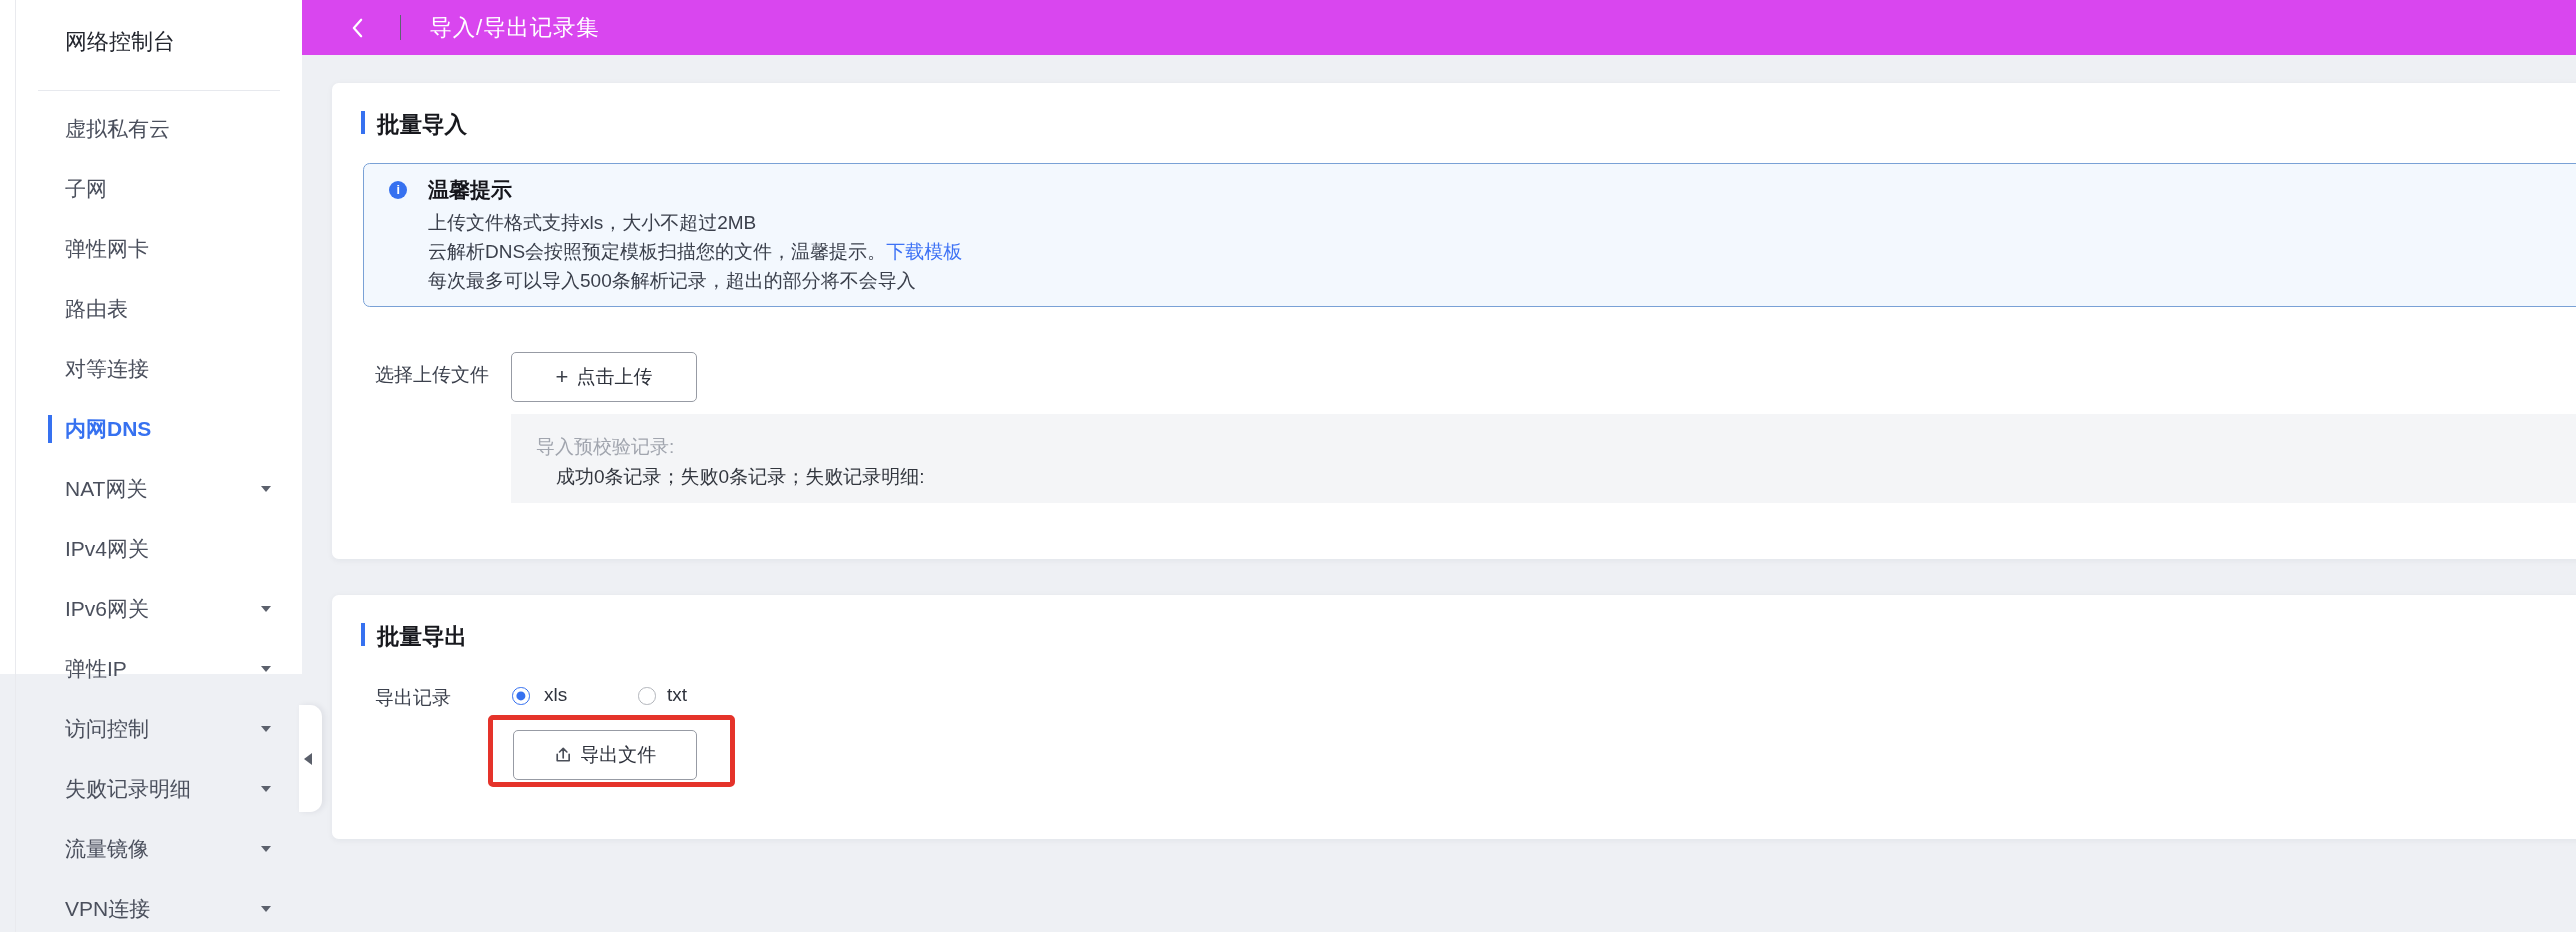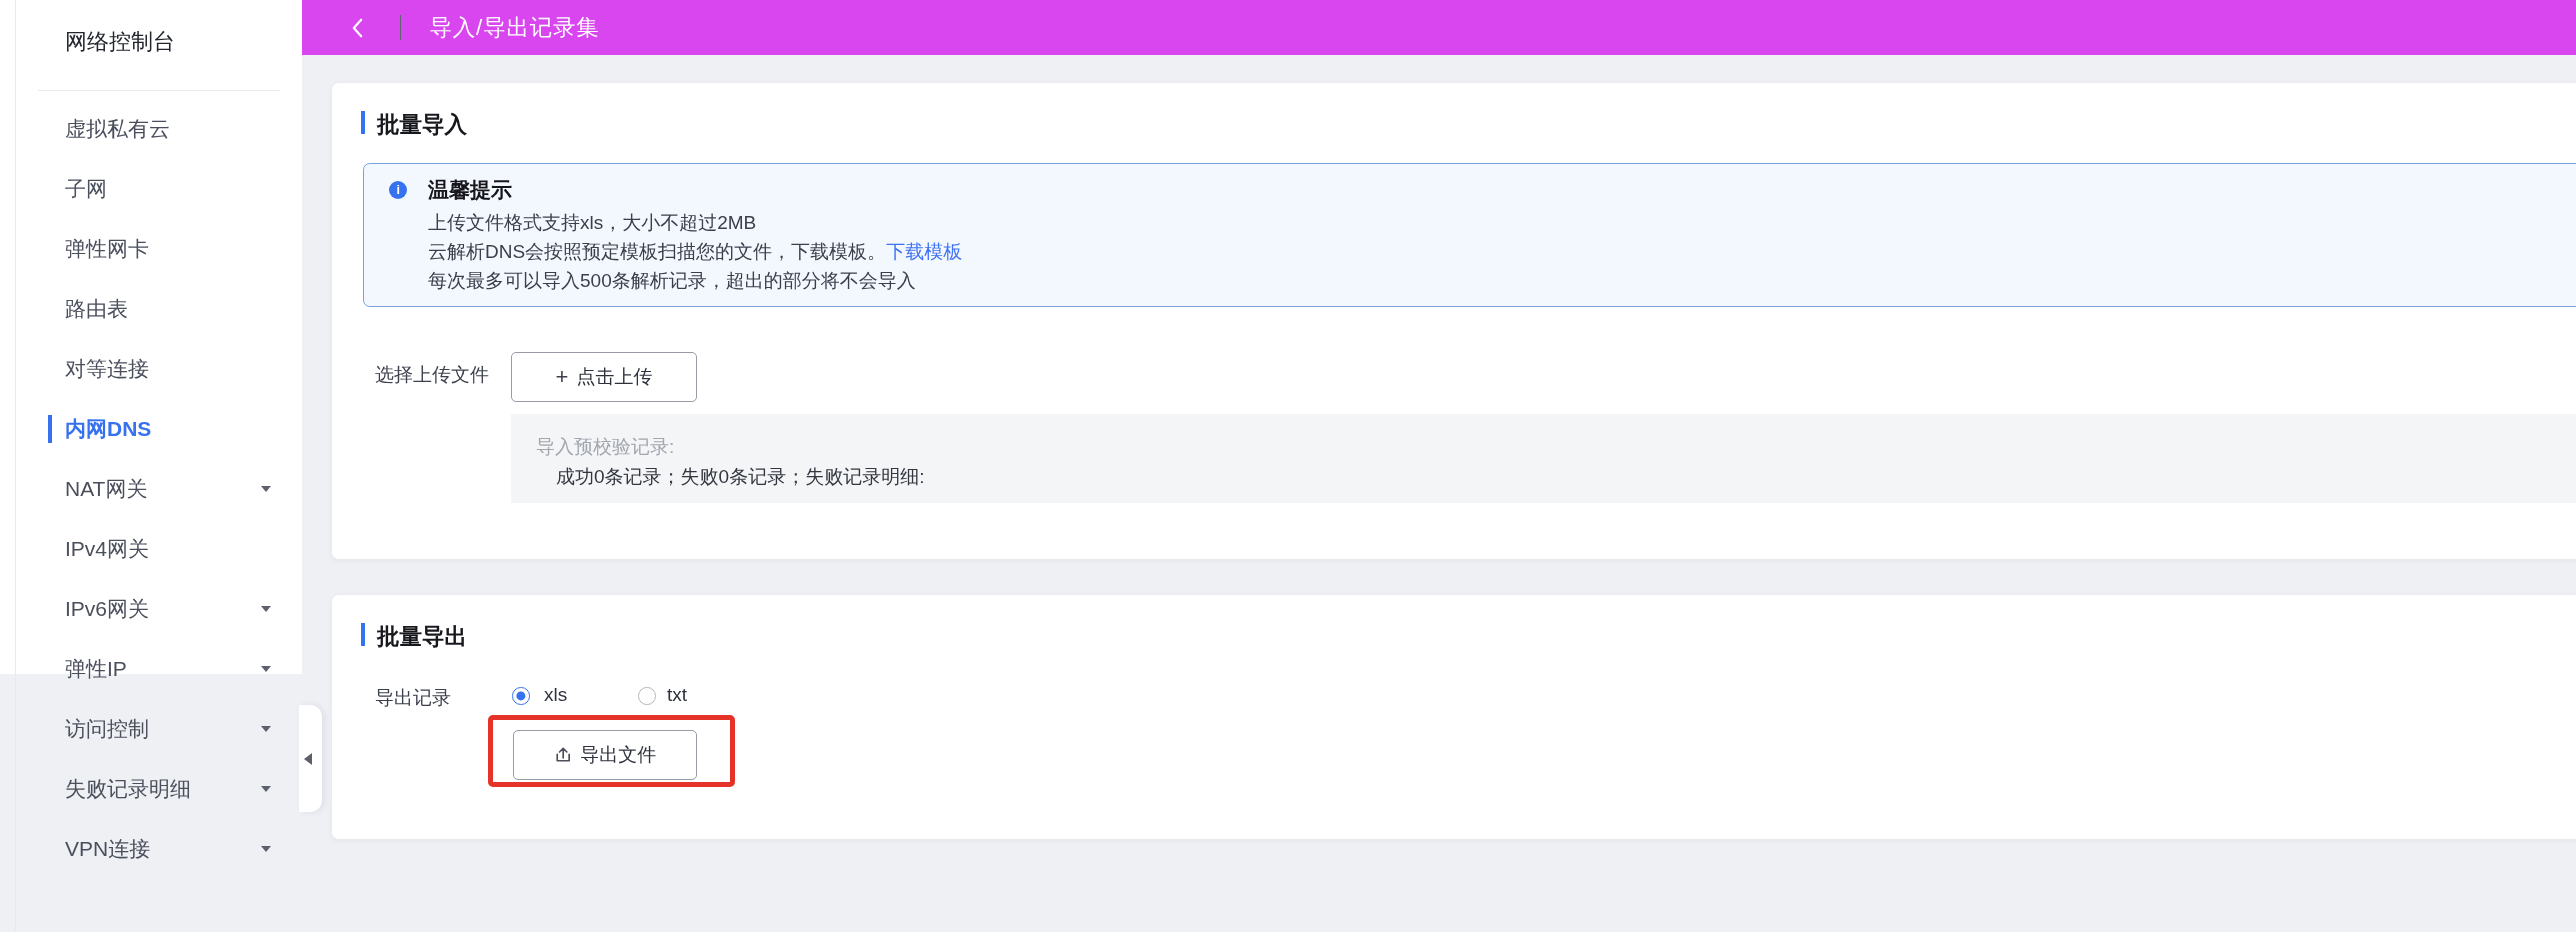--- a/index.html
+++ b/index.html
@@ -115,20 +115,24 @@
       </div>
     <div class="mi">
         <span>访问控制</span>
         <span class="caret"></span>
       </div>
     <div class="mi">
         <span>失败记录明细</span>
         <span class="caret"></span>
       </div>
     <div class="mi">
+        <span>流量镜像</span>
+        <span class="caret"></span>
+      </div>
+    <div class="mi">
         <span>VPN连接</span>
         <span class="caret"></span>
       </div>
   </div>
 </div>
 <div class="collapse-handle">
   <span class="tri"></span>
 </div>
 
 <div class="topbar">
@@ -143,21 +147,21 @@
 
 <div class="card import">
   <div class="sec-bar"></div>
   <div class="sec-title">批量导入</div>
 
   <div class="alert">
     <i class="alert-icon">i</i>
     <div class="alert-title">温馨提示</div>
     <div class="alert-body">
       <div>上传文件格式支持xls，大小不超过2MB</div>
-      <div><span>云解析DNS会按照预定模板扫描您的文件，下载模板。</span><a class="alert-link">下载模板</a></div>
+      <div><span>云解析DNS会按照预定模板扫描您的文件，温馨提示。</span><a class="alert-link">下载模板</a></div>
       <div>每次最多可以导入500条解析记录，超出的部分将不会导入</div>
     </div>
   </div>
 
   <div class="upload-label">选择上传文件</div>
   <div class="btn upload-btn">
     <span class="plus">+</span>
     <span>点击上传</span>
   </div>
 

